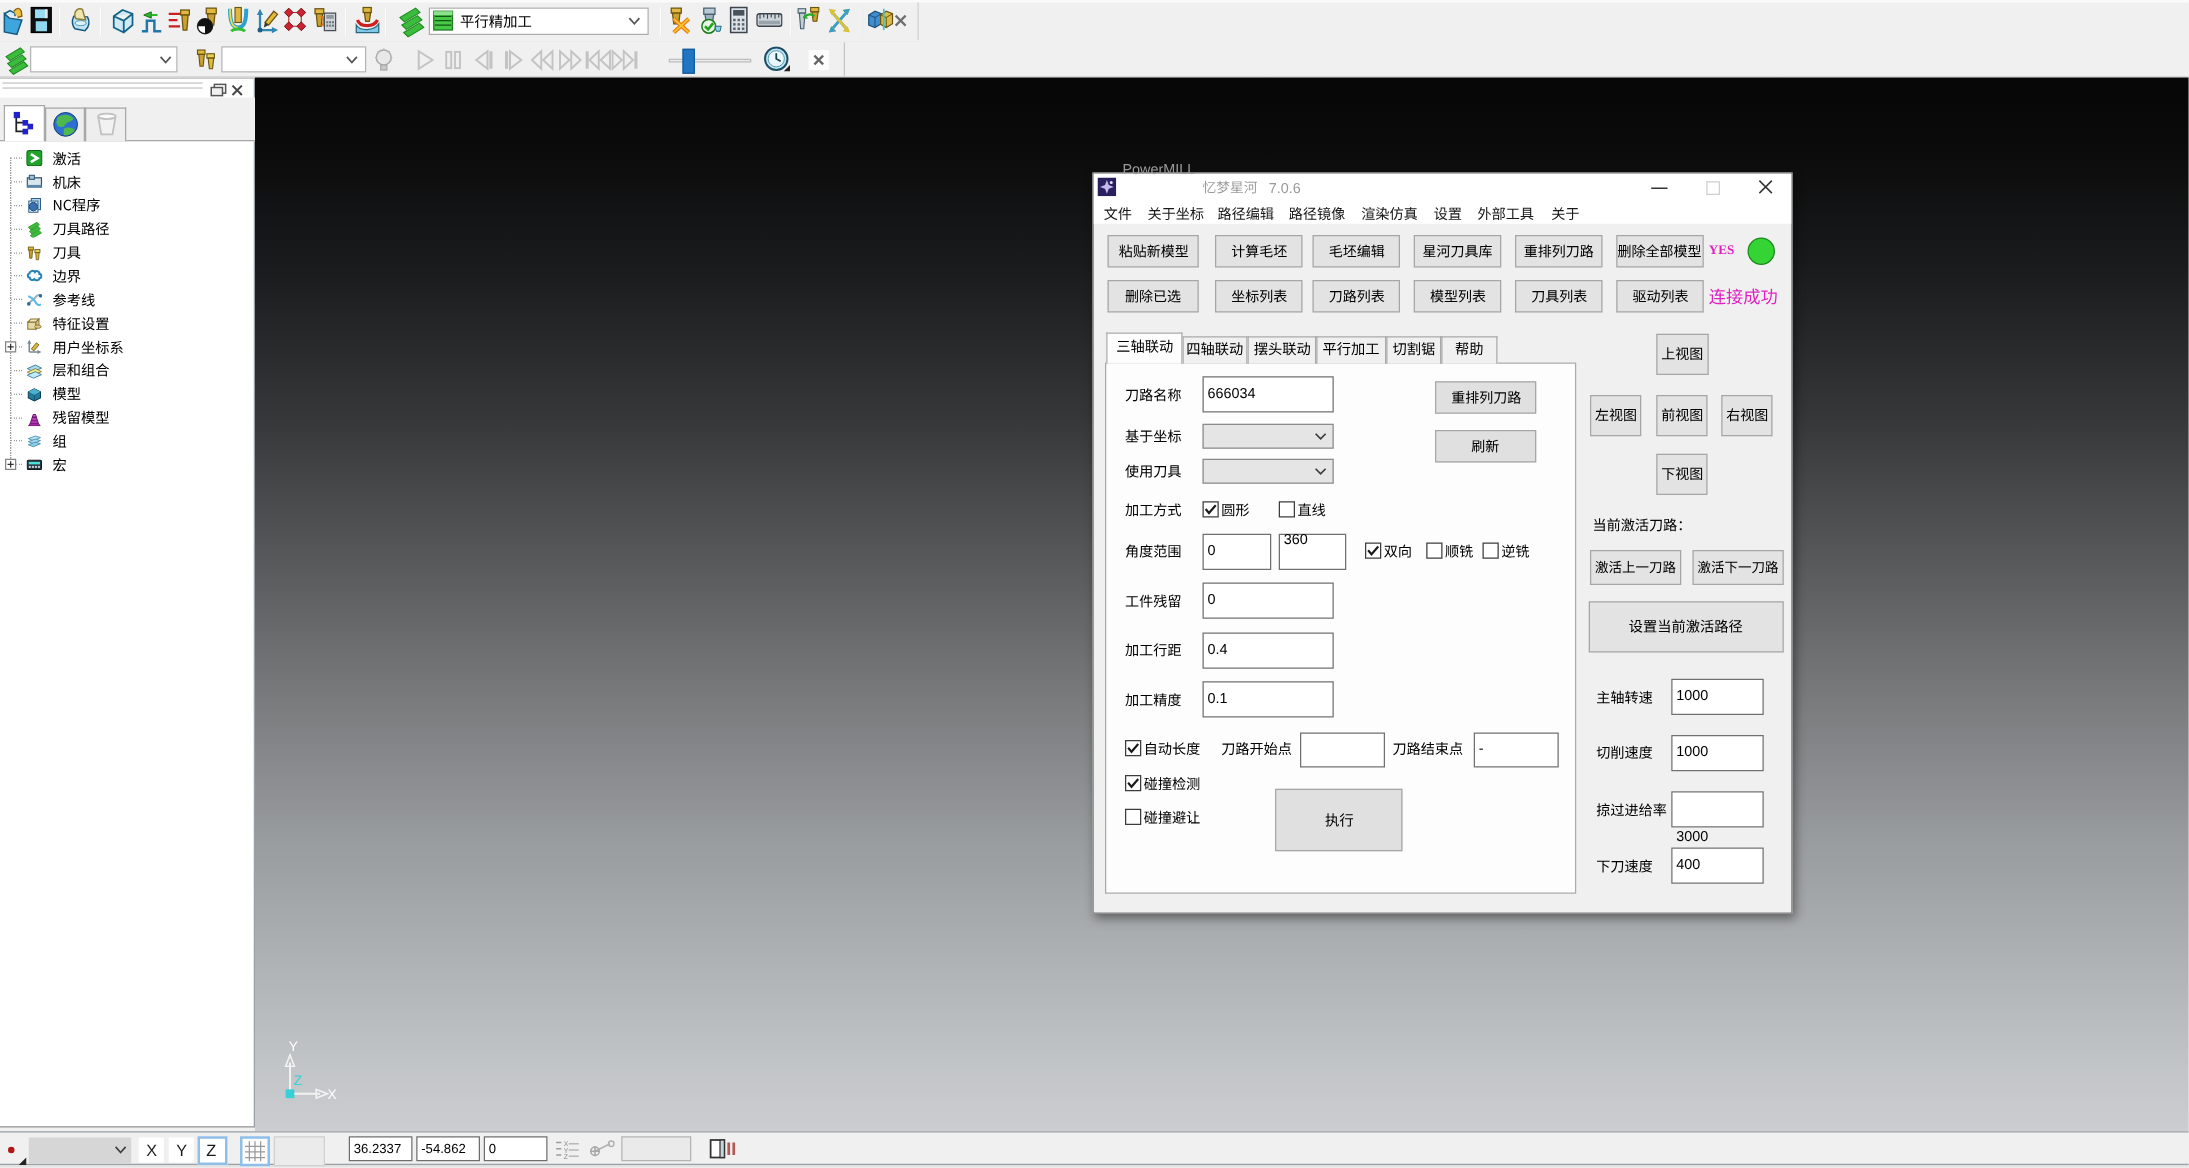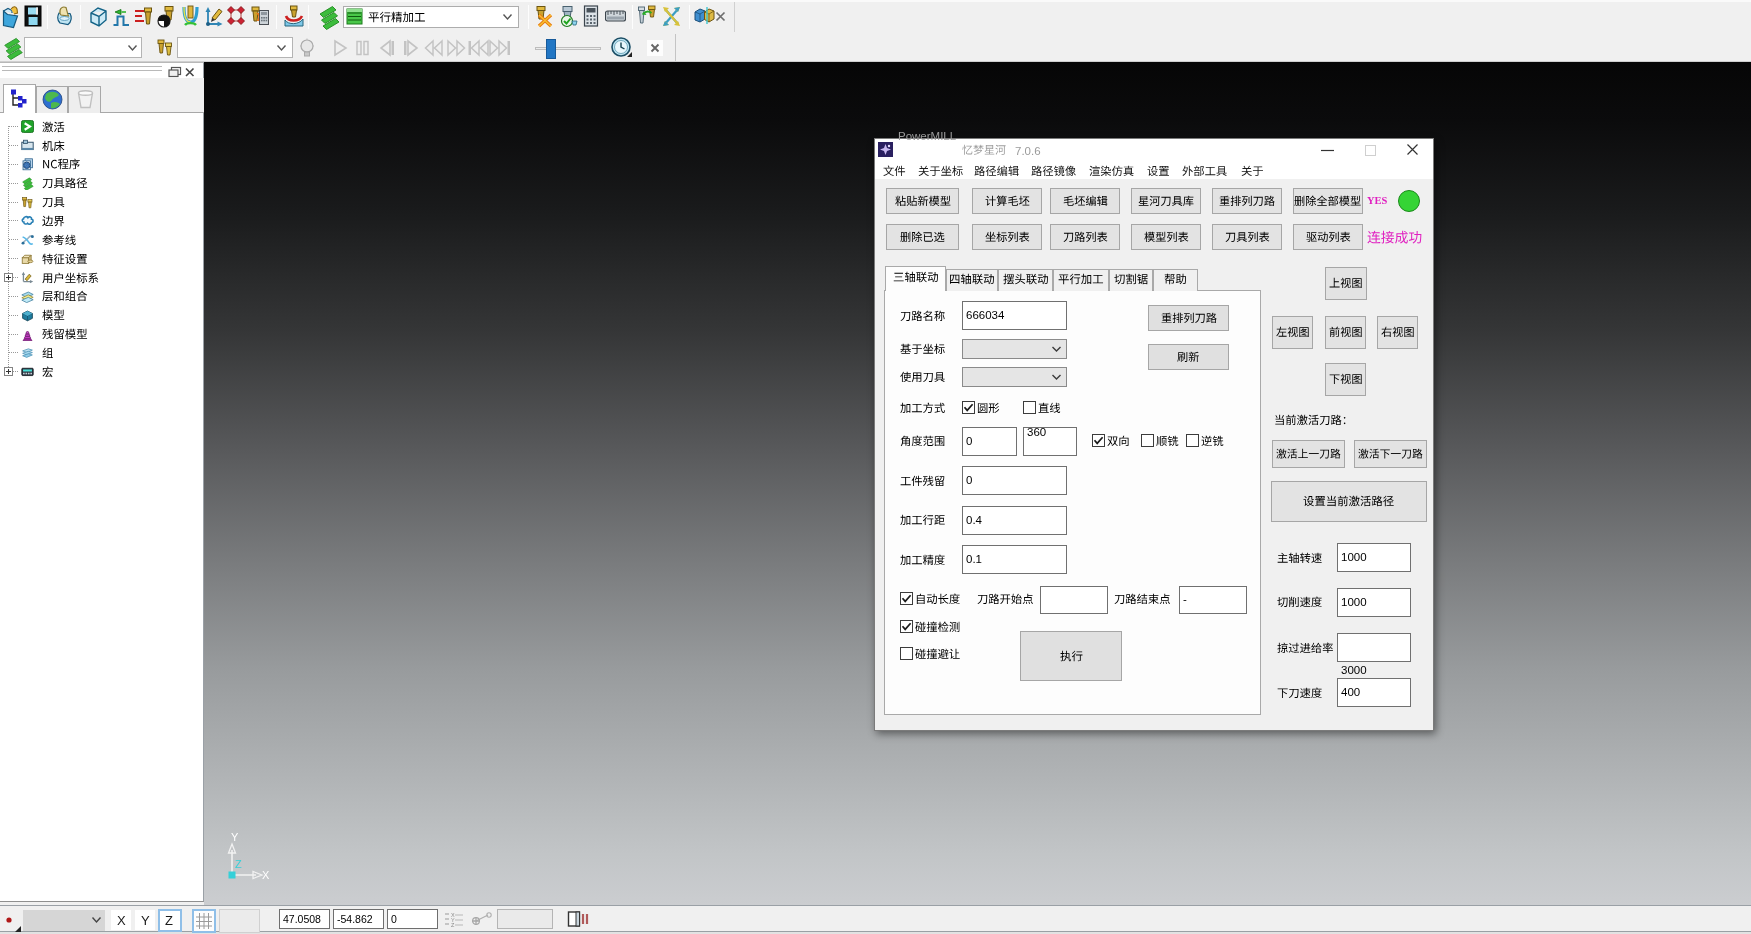--- a/index.html
+++ b/index.html
@@ -656,21 +656,21 @@
 <div style="position:absolute;left:135px;top:910px;width:20px;height:20px;box-sizing:border-box;background:#fff;"></div>
 <span style="position:absolute;left:141px;top:912.5px;font:normal 13px 'Liberation Sans',sans-serif;color:#1a1a1a;white-space:pre;">Y</span>
 <div style="position:absolute;left:158px;top:909px;width:24px;height:23px;box-sizing:border-box;background:#fff;border:2px solid #8fbfe8;"></div>
 <span style="position:absolute;left:165px;top:912.5px;font:normal 13px 'Liberation Sans',sans-serif;color:#1a1a1a;white-space:pre;">Z</span>
 <div style="position:absolute;left:192px;top:909px;width:24px;height:24px;box-sizing:border-box;background:#fdfdfd;border:2px solid #8fbfe8;"></div>
 <svg style="position:absolute;left:195px;top:912px;" width="18" height="18" viewBox="0 0 18 18">
     <path d="M1 5 L17 5 M1 9.5 L17 9.5 M1 14 L17 14 M4.5 1 L4.5 17 M9 1 L9 17 M13.5 1 L13.5 17" stroke="#9a9a9a" stroke-width="1"></path>
   </svg>
 <div style="position:absolute;left:219px;top:909px;width:41px;height:24px;box-sizing:border-box;background:#ebebeb;border:1px solid #d0d0d0;"></div>
 <div style="position:absolute;left:279px;top:909px;width:51px;height:20px;box-sizing:border-box;background:#fff;border:1px solid #6e6e6e;"></div>
-<span style="position:absolute;left:283px;top:912.805px;font:normal 10.5px 'Liberation Sans',sans-serif;color:#000;white-space:pre;">47.0508</span>
+<span style="position:absolute;left:283px;top:912.805px;font:normal 10.5px 'Liberation Sans',sans-serif;color:#000;white-space:pre;">36.2337</span>
 <div style="position:absolute;left:333px;top:909px;width:51px;height:20px;box-sizing:border-box;background:#fff;border:1px solid #6e6e6e;"></div>
 <span style="position:absolute;left:337px;top:912.805px;font:normal 10.5px 'Liberation Sans',sans-serif;color:#000;white-space:pre;">-54.862</span>
 <div style="position:absolute;left:387px;top:909px;width:51px;height:20px;box-sizing:border-box;background:#fff;border:1px solid #6e6e6e;"></div>
 <span style="position:absolute;left:391px;top:912.805px;font:normal 10.5px 'Liberation Sans',sans-serif;color:#000;white-space:pre;">0</span>
 <svg style="position:absolute;left:443px;top:911px;" width="22" height="17" viewBox="0 0 22 17">
     <g fill="none" stroke="#9a9a9a" stroke-width="1.2">
       <path d="M2 3 L6 3 M2 8 L6 8 M2 13 L6 13"></path>
     </g>
     <text x="8" y="6" font-family="Liberation Sans" font-size="5.5" fill="#8a8a8a">X</text>
     <text x="8" y="11" font-family="Liberation Sans" font-size="5.5" fill="#8a8a8a">Y</text>

